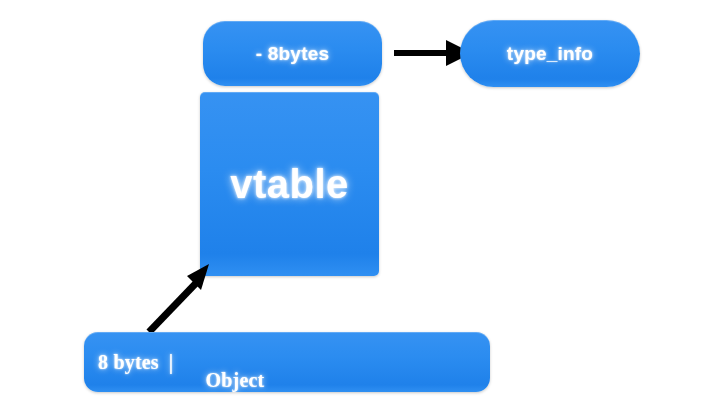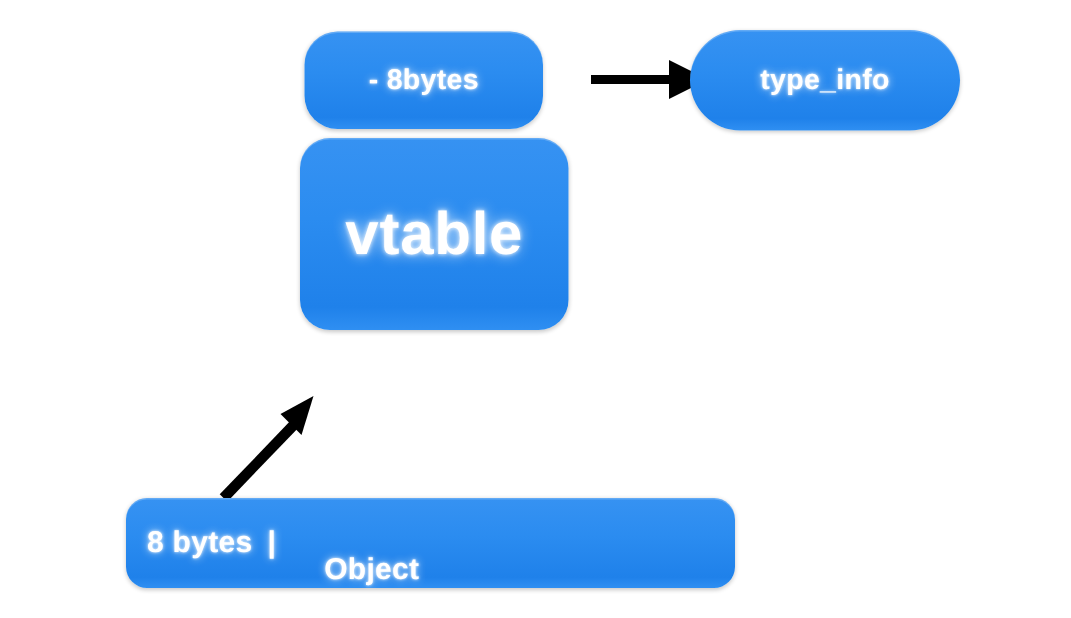--- a/index.html
+++ b/index.html
@@ -31,59 +31,60 @@
                 inset 0 1px 0 rgba(255,255,255,0.22);
     text-shadow: 0 0 6px rgba(255,255,255,0.75),
                  0 0 2px rgba(255,255,255,0.9);
     -webkit-font-smoothing: antialiased;
   }
 
   
   #node-8bytes-top {
     left: 203px;
     top: 21px;
-    width: 159px;
+    width: 179px;
     height: 65px;
     border-radius: 22px;
     font-size: 19px;
   }
 
   
   #node-type-info {
     left: 460px;
     top: 20px;
     width: 180px;
     height: 67px;
     border-radius: 34px;
     font-size: 19px;
   }
 
   
   #node-vtable {
     left: 200px;
     top: 92px;
     width: 179px;
-    height: 128px;
-    border-radius: 20px;
+    height: 184px;
+    border-radius: 5px;
     font-size: 40px;
     letter-spacing: 0.5px;
     text-shadow: 0 0 9px rgba(255,255,255,0.8),
                  0 0 3px rgba(255,255,255,0.95);
   }
 
   
   #node-object-bar {
     left: 84px;
     top: 332px;
     width: 406px;
     height: 60px;
     border-radius: 14px;
     justify-content: flex-start;
     padding-left: 14px;
     font-size: 20px;
+    font-family: Liberation Serif, serif;
   }
   #node-object-bar .seg {
     white-space: pre;
   }
   #node-object-bar .sep {
     padding: 0 10px;
     font-weight: bold;
   }
   #node-object-bar .obj {
     padding-left: 22px;

